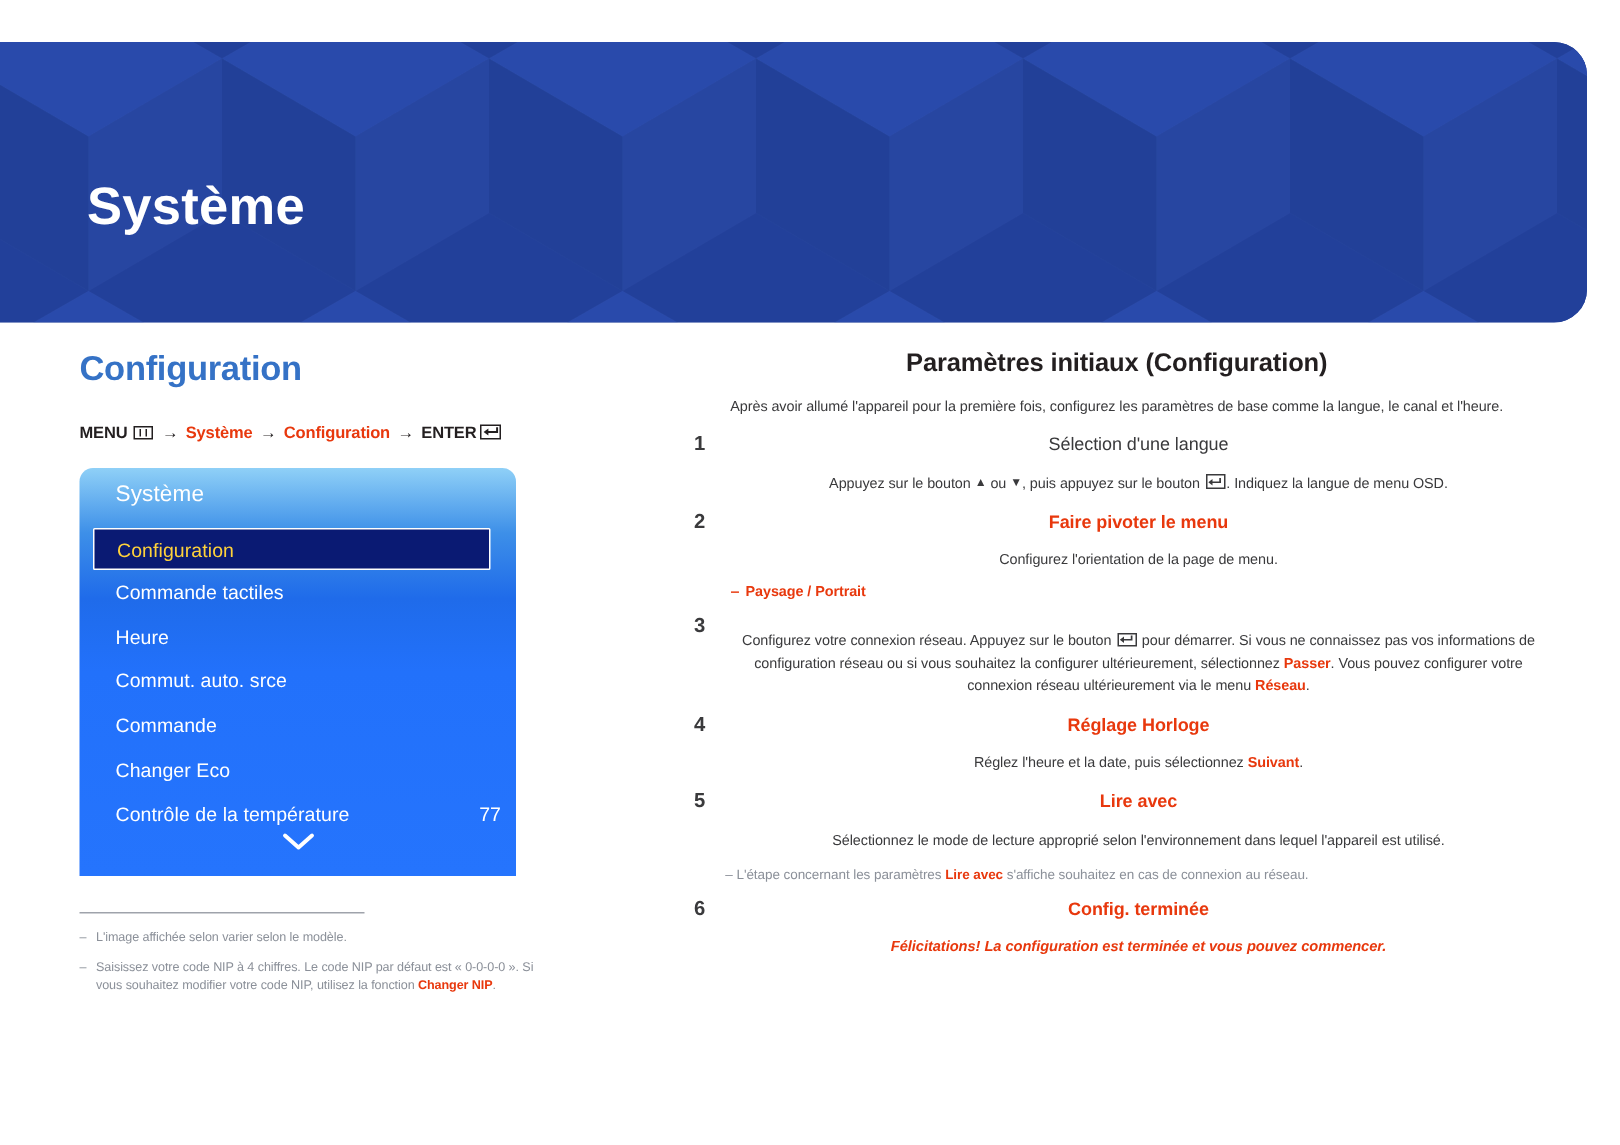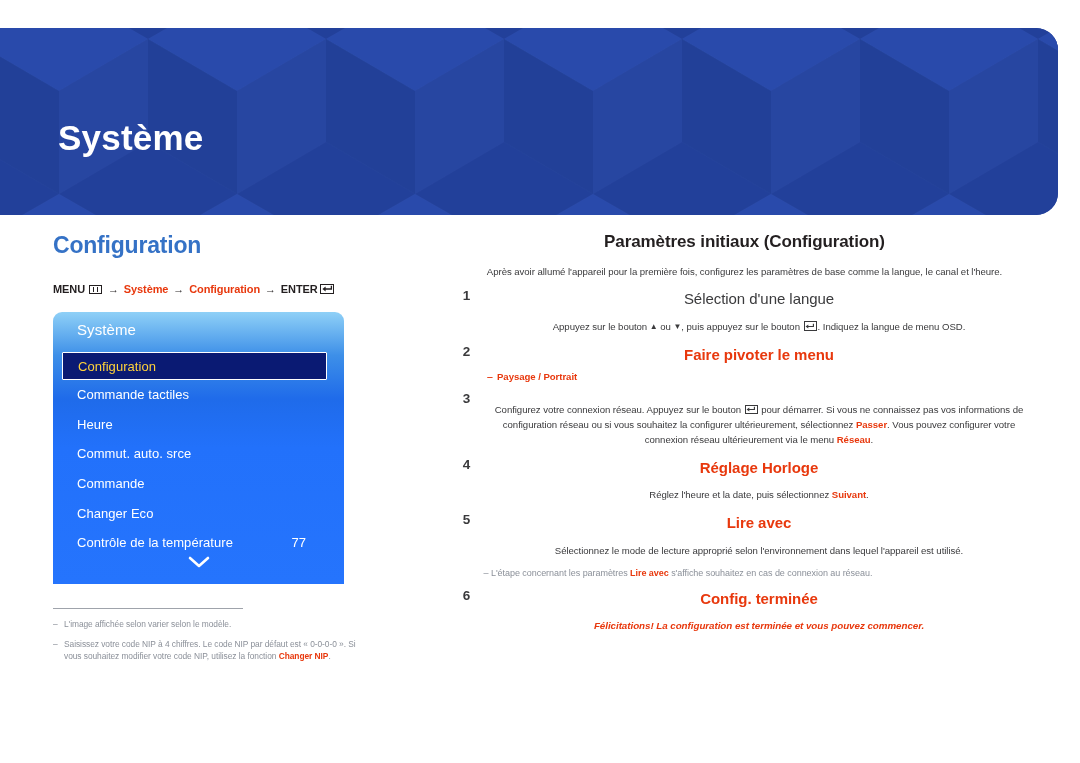--- a/index.html
+++ b/index.html
@@ -138,21 +138,21 @@
     position: absolute;
     left: 0;
     top: 40px;
     width: 100%;
   }
   .osd-item {
     height: 29.6px;
     display: flex;
     align-items: center;
     justify-content: space-between;
-    padding: 0 38px 0 24px;
+    padding: 0 10px 0 24px;
     font-size: 13px;
     color: #ffffff;
     box-sizing: border-box;
     letter-spacing: 0.05px;
   }
   .osd-item.selected {
     margin: 0 17px 0 9px;
     padding: 0 10px 0 15px;
     background: #0a1a73;
     border: 1.6px solid #ffffff;
@@ -225,21 +225,21 @@
   }
   .step-num {
     flex: 0 0 29px;
     font-size: 13.5px;
     font-weight: bold;
     color: #3a3a3c;
     line-height: 1.1;
   }
   .step-body { flex: 1 1 auto; }
   .step-title {
-    font-size: 15px;
+    font-size: 12px;
     font-weight: bold;
     color: #e8380d;
     line-height: 1.3;
     letter-spacing: -0.05px;
   }
   .step-title.plain {
     font-weight: normal;
     color: #3a3a3c;
   }
   .step-text {
@@ -399,20 +399,21 @@
                 <path d="M9.4 0.8 L9.4 4 L2.6 4" stroke="#3a3a3c" stroke-width="1.3" fill="none"></path>
                 <polygon points="3.6,1.6 3.6,6.4 0.4,4" fill="#3a3a3c"></polygon>
               </svg></span><span>. Indiquez la langue de menu OSD.</span></div>
       </div>
     </div>
 
     <div class="step">
       <div class="step-num">2</div>
       <div class="step-body">
         <div class="step-title">Faire pivoter le menu</div>
+        <div class="step-text">Configurez l'orientation de la page de menu.</div>
         <div class="bullet-line">
           <span class="bullet-dash">‒</span>
           <span>Paysage / Portrait</span>
         </div>
       </div>
     </div>
 
     <div class="step">
       <div class="step-num">3</div>
       <div class="step-body">

